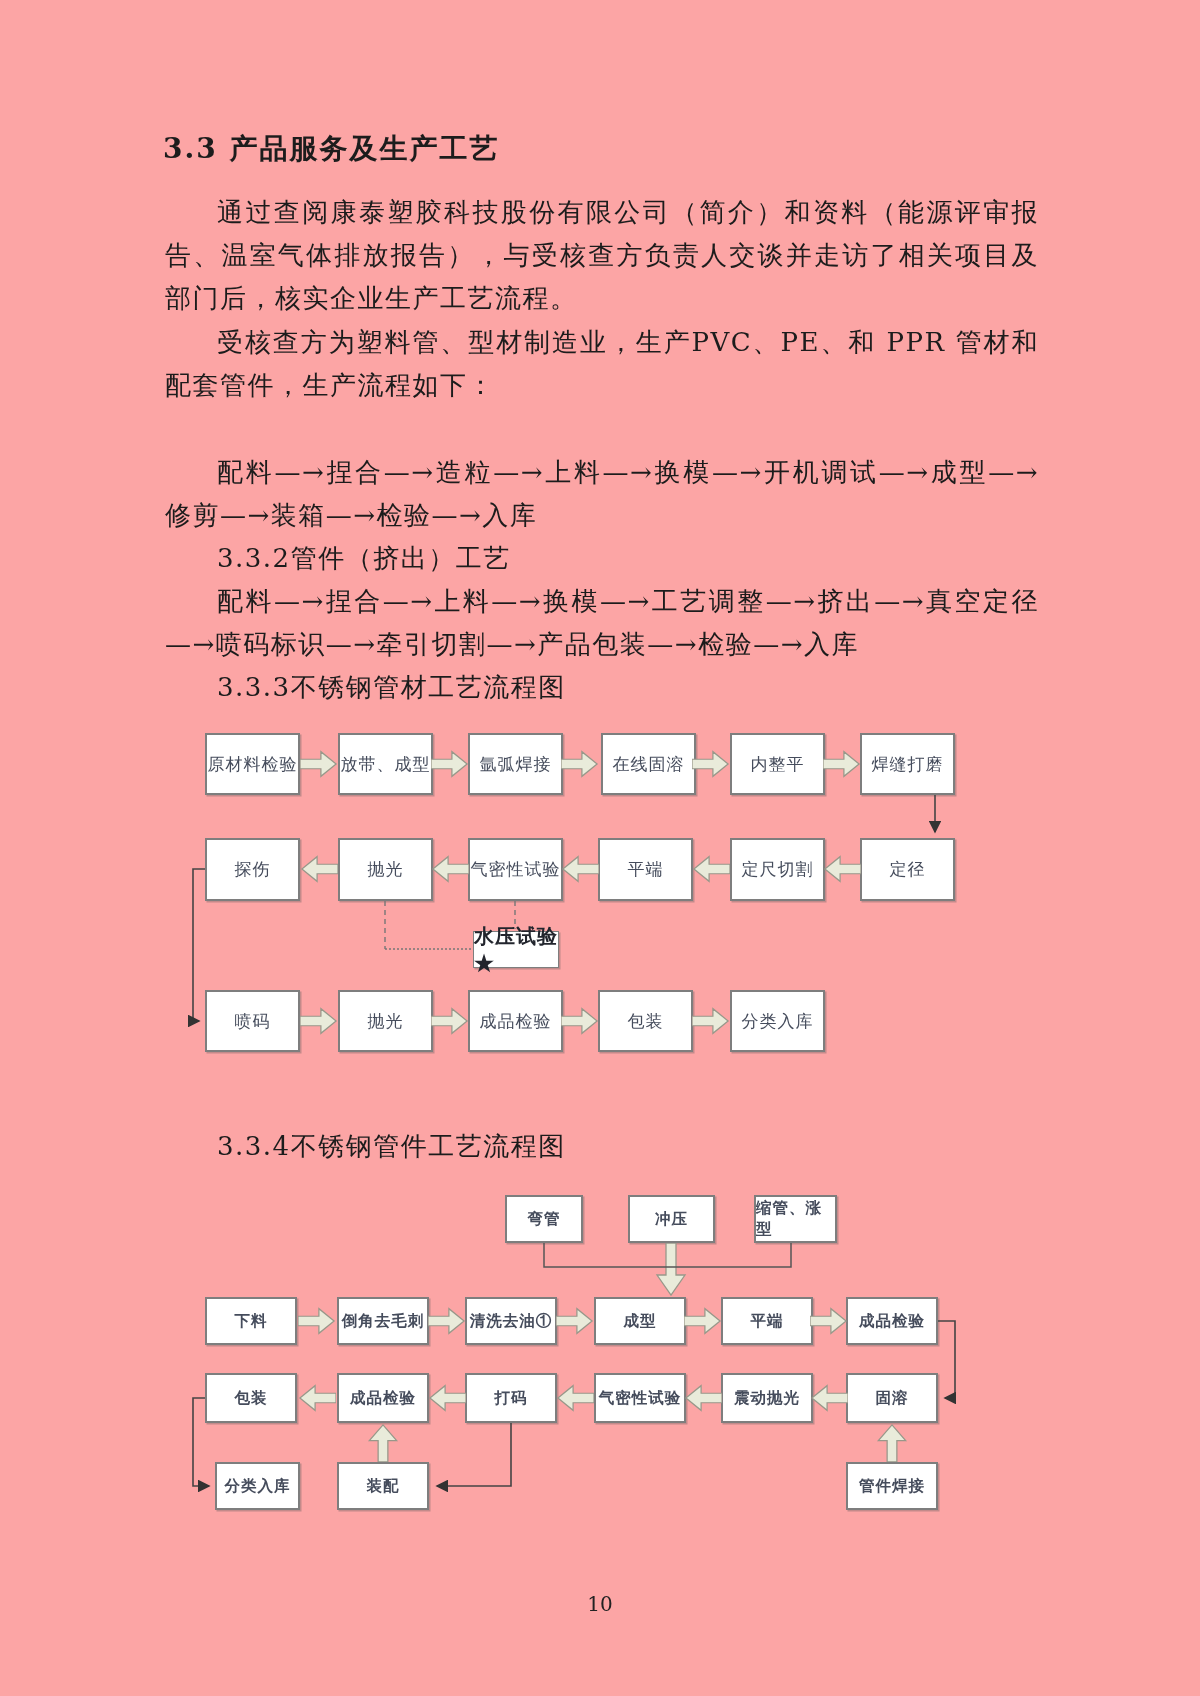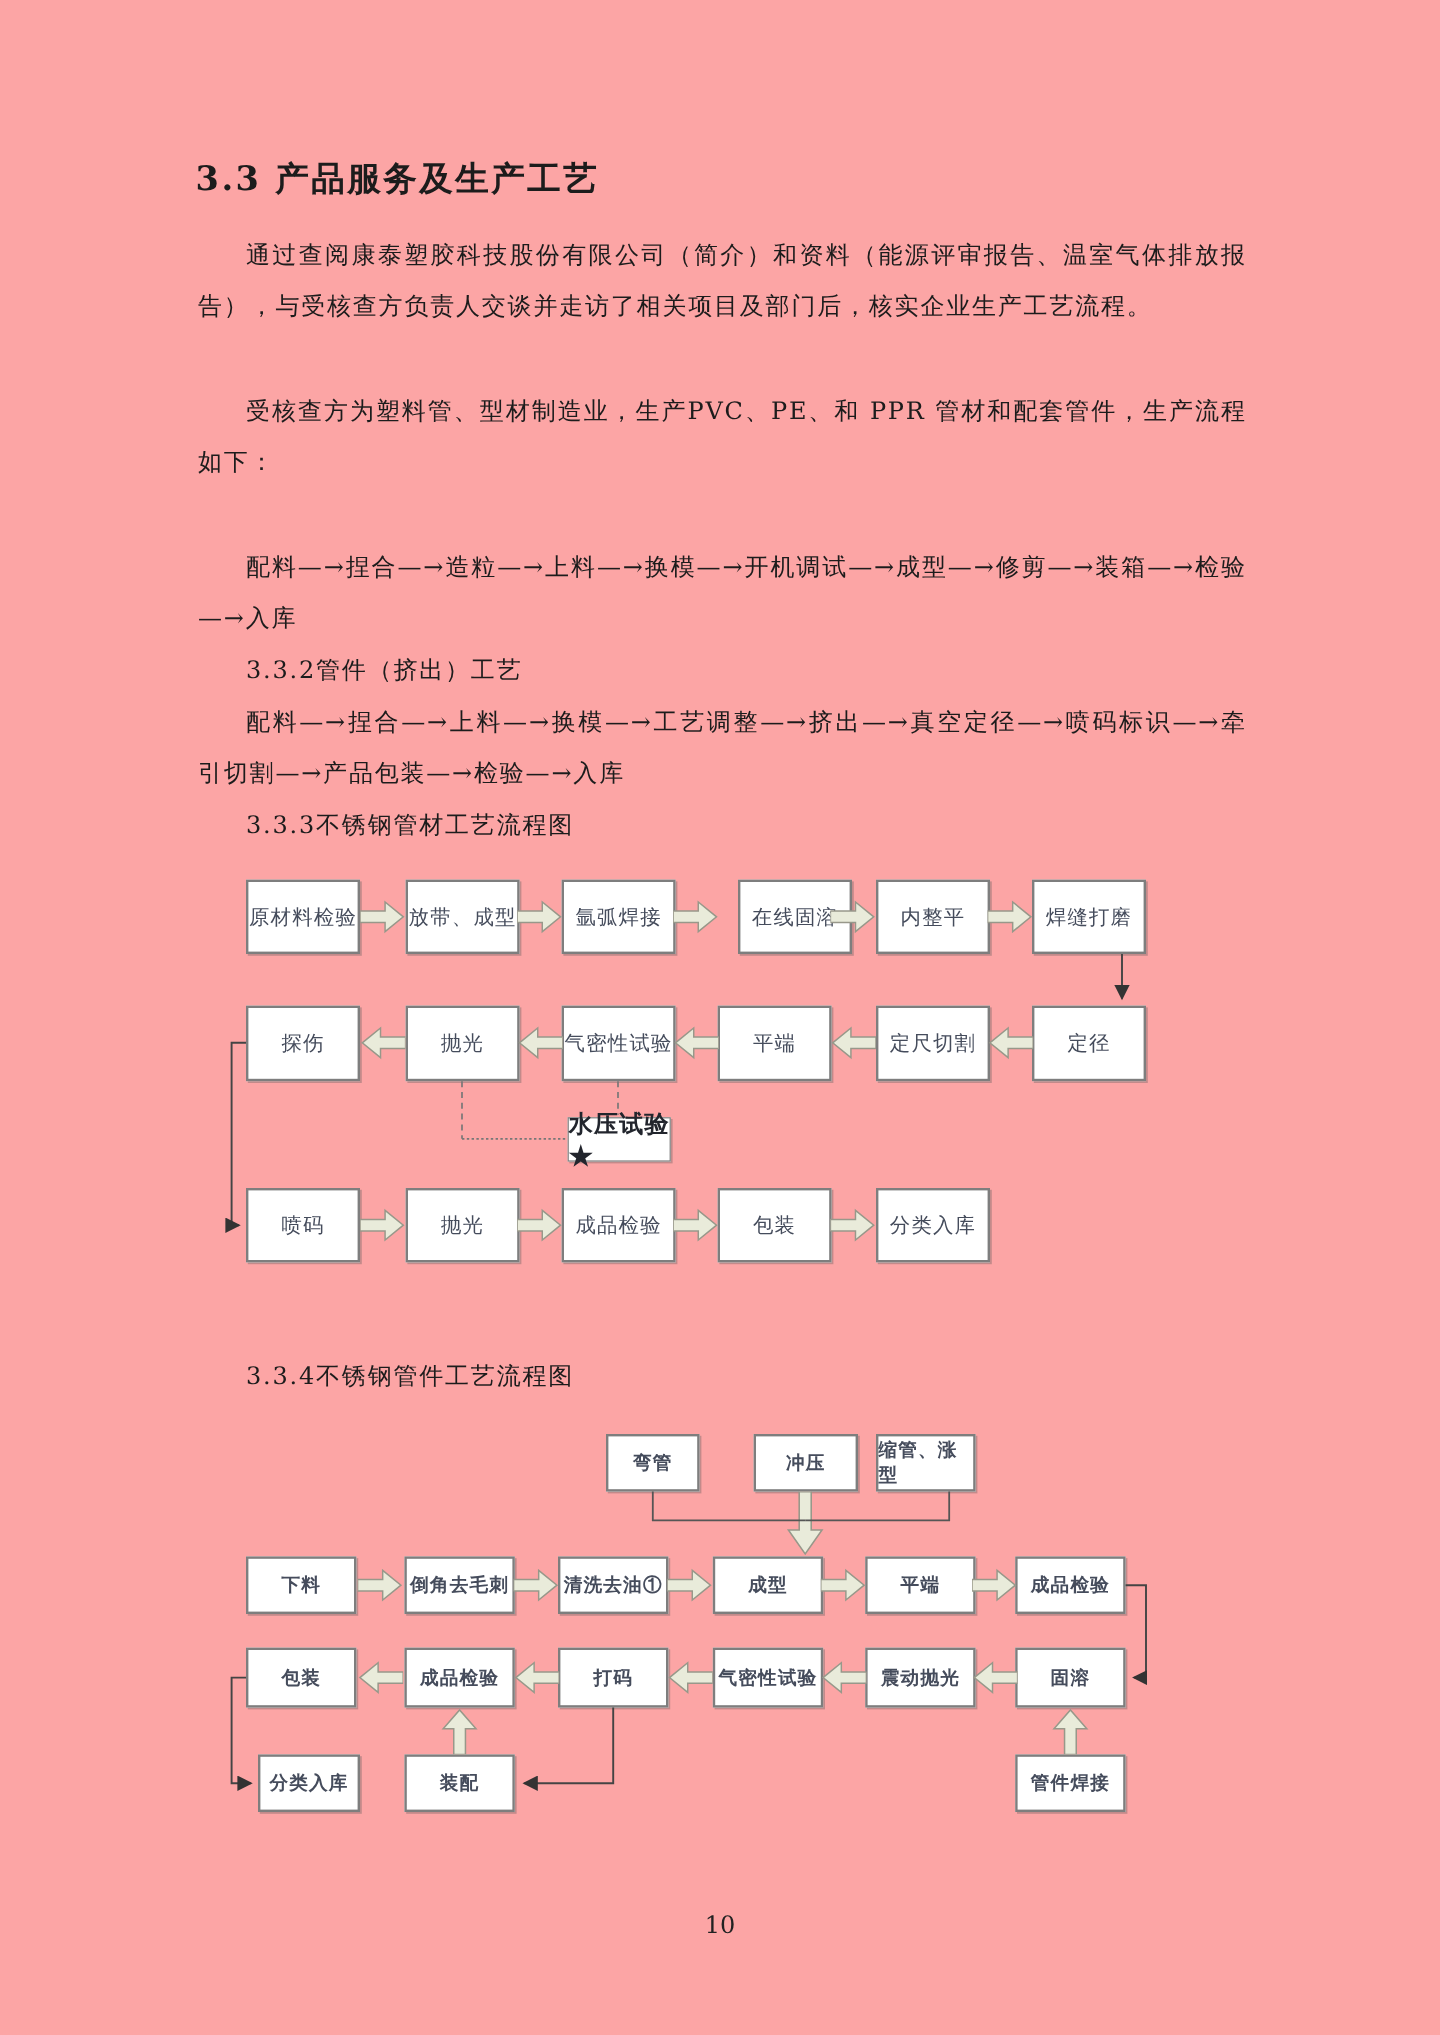--- a/index.html
+++ b/index.html
@@ -9,21 +9,21 @@
     font-family:"DejaVu Serif","Liberation Serif",serif;
     color:#1c1c1c;
   }
   .abs{position:absolute;}
   .h1{
     left:163px; top:130px; width:900px;
     font-size:28px; font-weight:bold; letter-spacing:2px;
   }
   .body-text{
     left:165px; width:874px;
-    font-size:20px; line-height:43px; letter-spacing:1.5px;
+    font-size:26px; line-height:43px; letter-spacing:1.5px;
     text-align:justify;
   }
   .indent{text-indent:2em;}
   .fc{position:absolute; left:185px; width:800px;}
   .fbox{
     position:absolute; box-sizing:border-box;
     border:2px solid #7e7e7e; background:#fff;
     display:flex; align-items:center; justify-content:center;
     font-size:17px; color:#454c5c; letter-spacing:1px;
     box-shadow:1.5px 1.5px 0 rgba(90,90,90,.35);
@@ -70,21 +70,21 @@
   <div class="abs body-text indent" style="top:537px">3.3.2管件（挤出）工艺</div>
   <div class="abs body-text indent" style="top:580px">配料—→捏合—→上料—→换模—→工艺调整—→挤出—→真空定径—→喷码标识—→牵引切割—→产品包装—→检验—→入库</div>
 
   <div class="abs body-text indent" style="top:666px">3.3.3不锈钢管材工艺流程图</div>
 
   <div class="fc fc1" style="top:725px; height:345px;">
 
     <div class="fbox" style="left:20px;top:8px;width:95px;height:62px">原材料检验</div>
     <div class="fbox" style="left:153px;top:8px;width:95px;height:62px">放带、成型</div>
     <div class="fbox" style="left:283px;top:8px;width:95px;height:62px">氩弧焊接</div>
-    <div class="fbox" style="left:430px;top:8px;width:95px;height:62px">在线固溶</div>
+    <div class="fbox" style="left:416px;top:8px;width:95px;height:62px">在线固溶</div>
     <div class="fbox" style="left:545px;top:8px;width:95px;height:62px">内整平</div>
     <div class="fbox" style="left:675px;top:8px;width:95px;height:62px">焊缝打磨</div>
 
     <svg class="ar" style="left:115px;top:22px" width="38" height="34" viewBox="0 0 40 34">
         <use href="#g-ar-r"></use>
       </svg>
     <svg class="ar" style="left:246px;top:22px" width="38" height="34" viewBox="0 0 40 34">
         <use href="#g-ar-r"></use>
       </svg>
     <svg class="ar" style="left:376px;top:22px" width="38" height="34" viewBox="0 0 40 34">
@@ -154,21 +154,21 @@
       <polyline points="330,176 330,204" fill="none" stroke="#777" stroke-width="1.4" stroke-dasharray="5 4"></polyline>
     </svg>
   </div>
 
   <div class="abs body-text indent" style="top:1125px">3.3.4不锈钢管件工艺流程图</div>
 
   <div class="fc fc2" style="top:1190px; height:340px;font-weight:bold;">
 
     <div class="fbox" style="left:320px;top:5px;width:78px;height:48px">弯管</div>
     <div class="fbox" style="left:443px;top:5px;width:87px;height:48px">冲压</div>
-    <div class="fbox" style="left:545px;top:5px;width:83px;height:48px">缩管、涨型</div>
+    <div class="fbox" style="left:569px;top:5px;width:83px;height:48px">缩管、涨型</div>
 
     <svg class="ar" style="left:469px;top:53px" width="34" height="54" viewBox="0 0 34 54">
         <use href="#g-ar-d"></use>
       </svg>
 
     <div class="fbox" style="left:20px;top:107px;width:92px;height:48px">下料</div>
     <div class="fbox" style="left:152px;top:107px;width:92px;height:48px">倒角去毛刺</div>
     <div class="fbox" style="left:280px;top:107px;width:92px;height:48px">清洗去油①</div>
     <div class="fbox" style="left:409px;top:107px;width:92px;height:48px">成型</div>
     <div class="fbox" style="left:536px;top:107px;width:92px;height:48px">平端</div>

